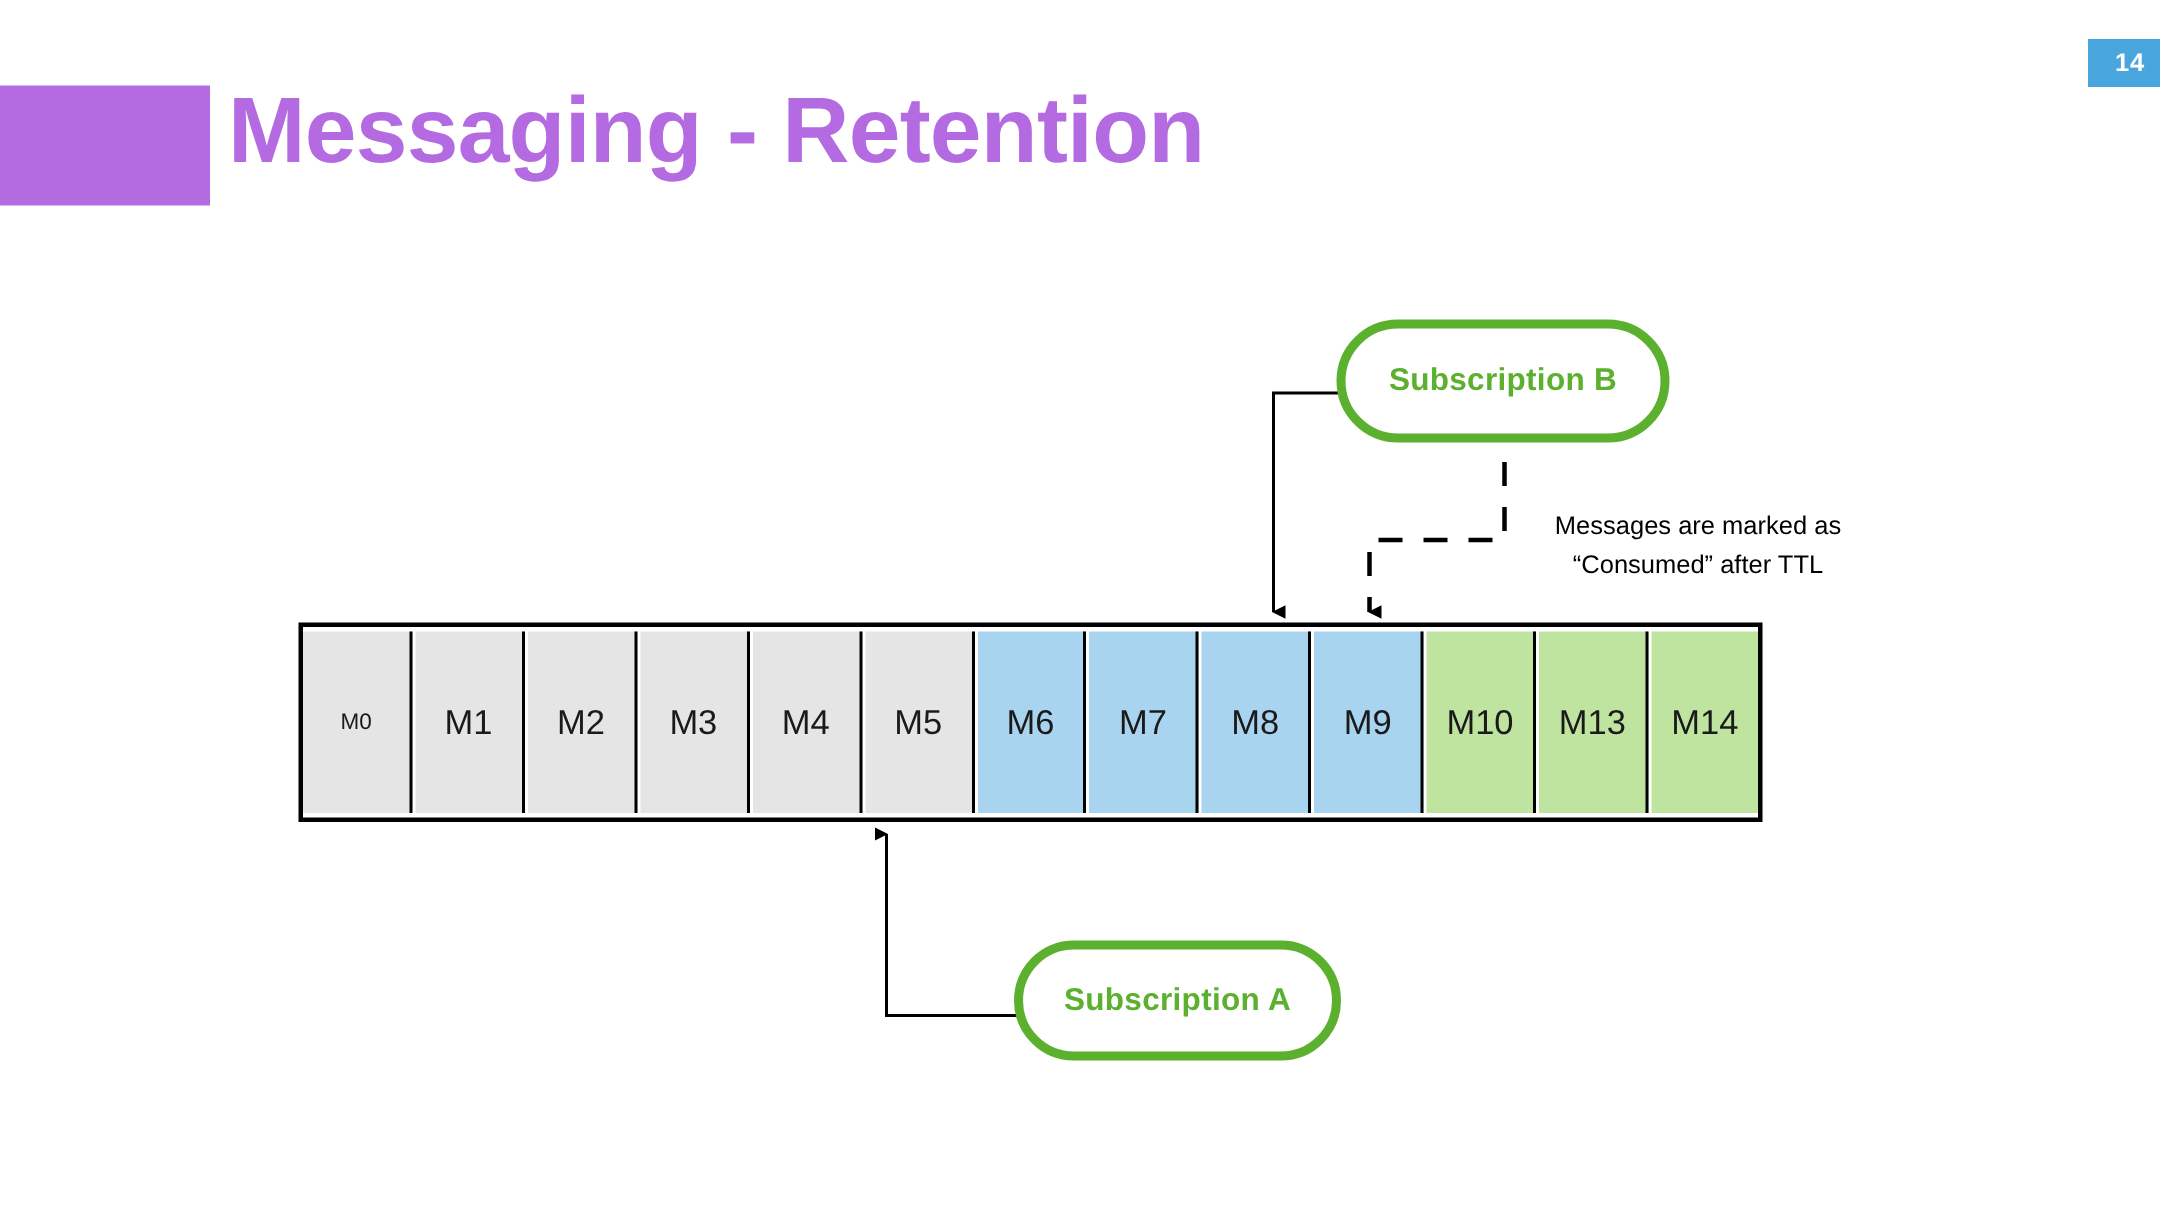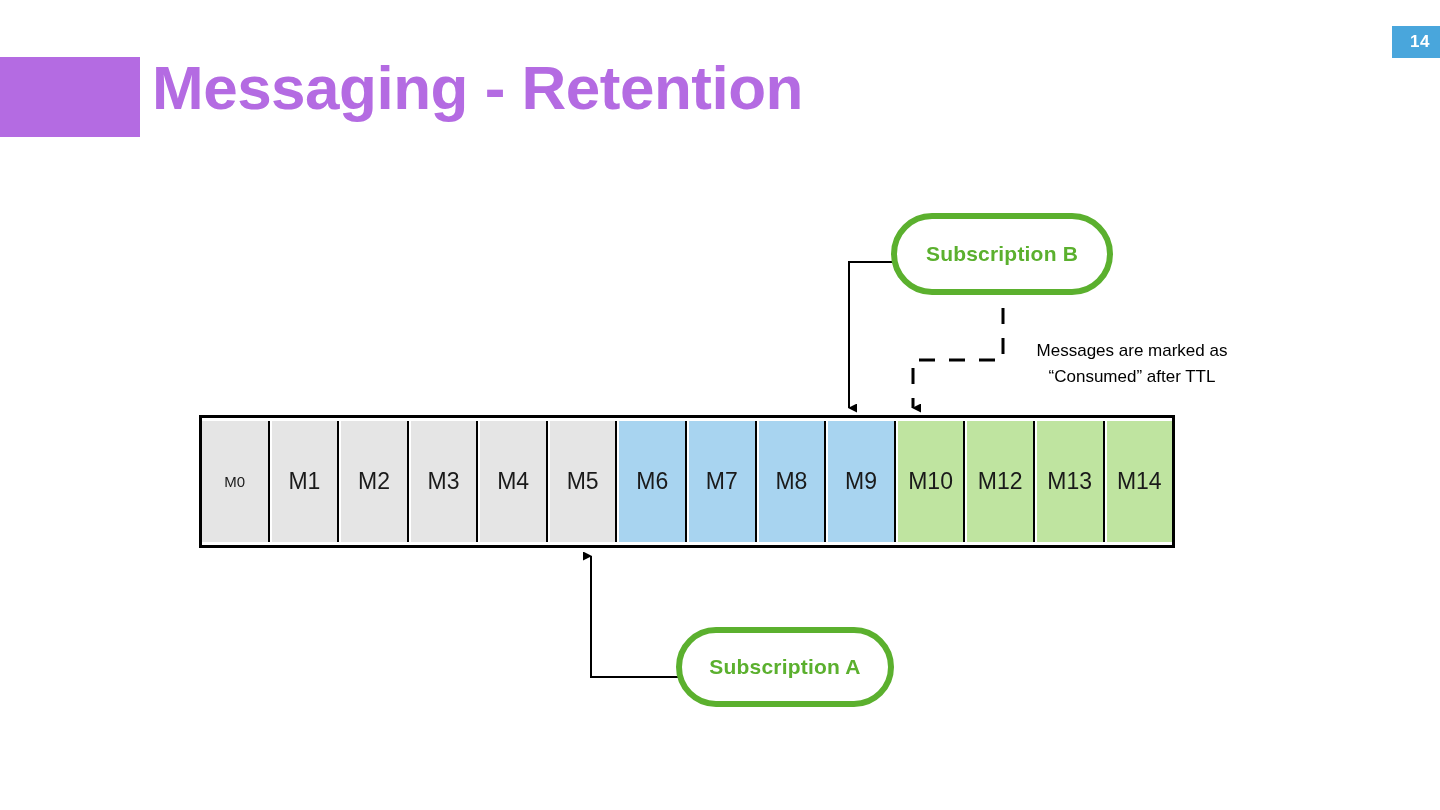--- a/index.html
+++ b/index.html
@@ -182,20 +182,19 @@
     <div class="cell gray">M1</div>
     <div class="cell gray">M2</div>
     <div class="cell gray">M3</div>
     <div class="cell gray">M4</div>
     <div class="cell gray">M5</div>
     <div class="cell blue">M6</div>
     <div class="cell blue">M7</div>
     <div class="cell blue">M8</div>
     <div class="cell blue">M9</div>
     <div class="cell green">M10</div>
-    <div class="cell green">M12</div>
     <div class="cell green">M13</div>
     <div class="cell green">M14</div>
   </div>
 
 <div class="pill pill-a">
   <span>Subscription A</span>
 </div>
 
 </body></html>

